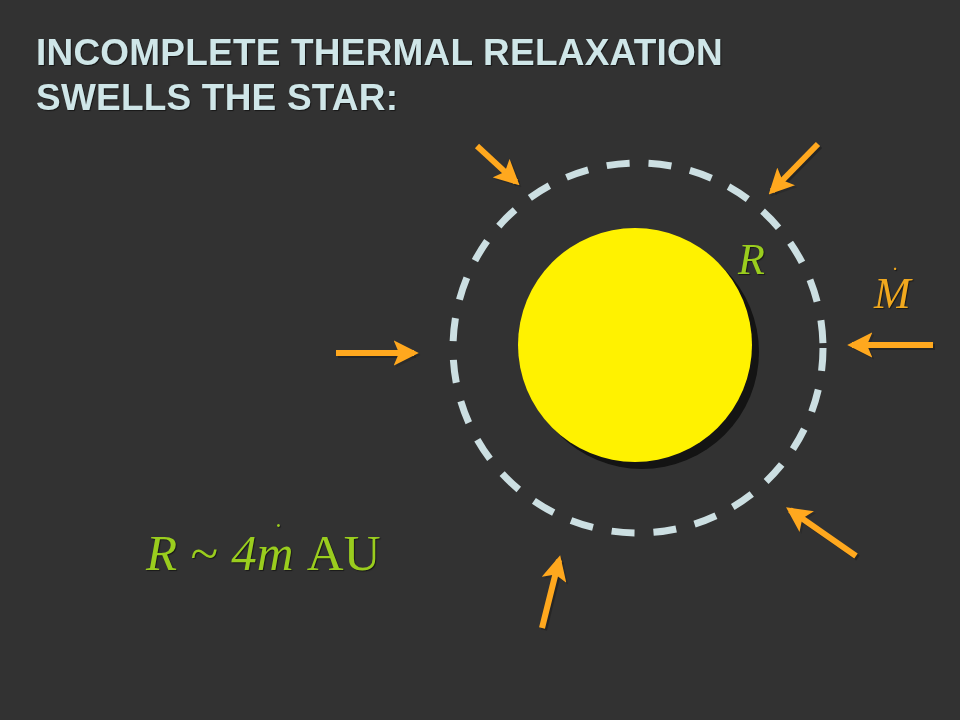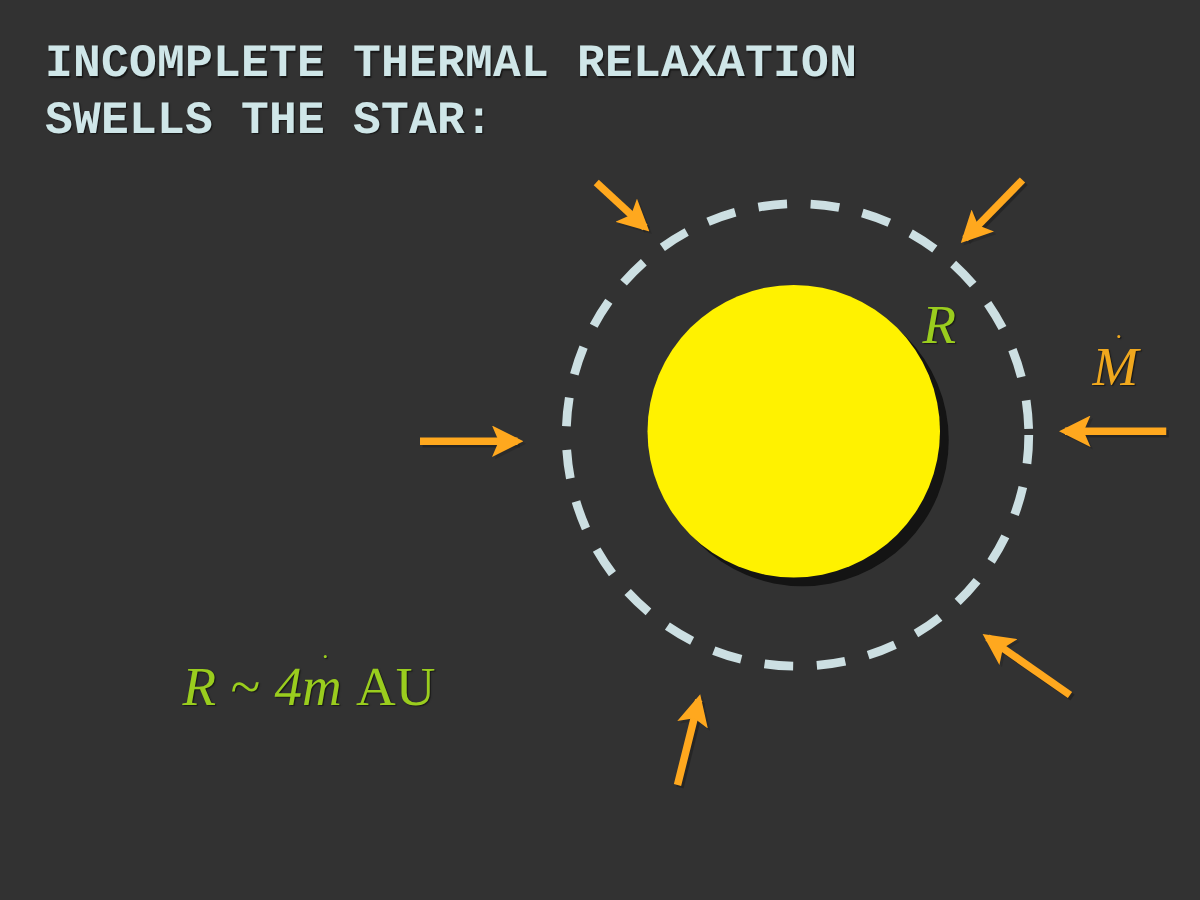--- a/index.html
+++ b/index.html
@@ -17,21 +17,21 @@
     font-family: "Liberation Sans", sans-serif;
   }
 
   
   #title {
     position: absolute;
     left: 36px;
     top: 30px;
     width: 860px;
     color: #cfe6e8;
-    font-family: Liberation Mono, monospace;
+    font-family: Liberation Sans, sans-serif;
     font-weight: bold;
     font-size: 37px;
     line-height: 45px;
     letter-spacing: 0.2px;
     white-space: pre-line;
     text-shadow: 1px 1px 1px rgba(0,0,0,0.55);
   }
 
   
   #diagram {
@@ -76,21 +76,21 @@
     top: -0.30em;
     transform: translateX(-14%);
     font-size: 0.52em;
     font-style: normal;
     line-height: 1;
   }
 
   #formula {
     left: 146px;
     top: 528px;
-    font-size: 44px;
+    font-size: 51px;
     color: #9acd1e;
     text-shadow: 1px 1px 1px rgba(0,0,0,0.5);
   }
   #formula .it { font-style: italic; }
   #formula .up { font-style: normal; }
   #formula .sp-wide { display: inline-block; width: 0.26em; }
 </style>
 </head>
 <body>
 

